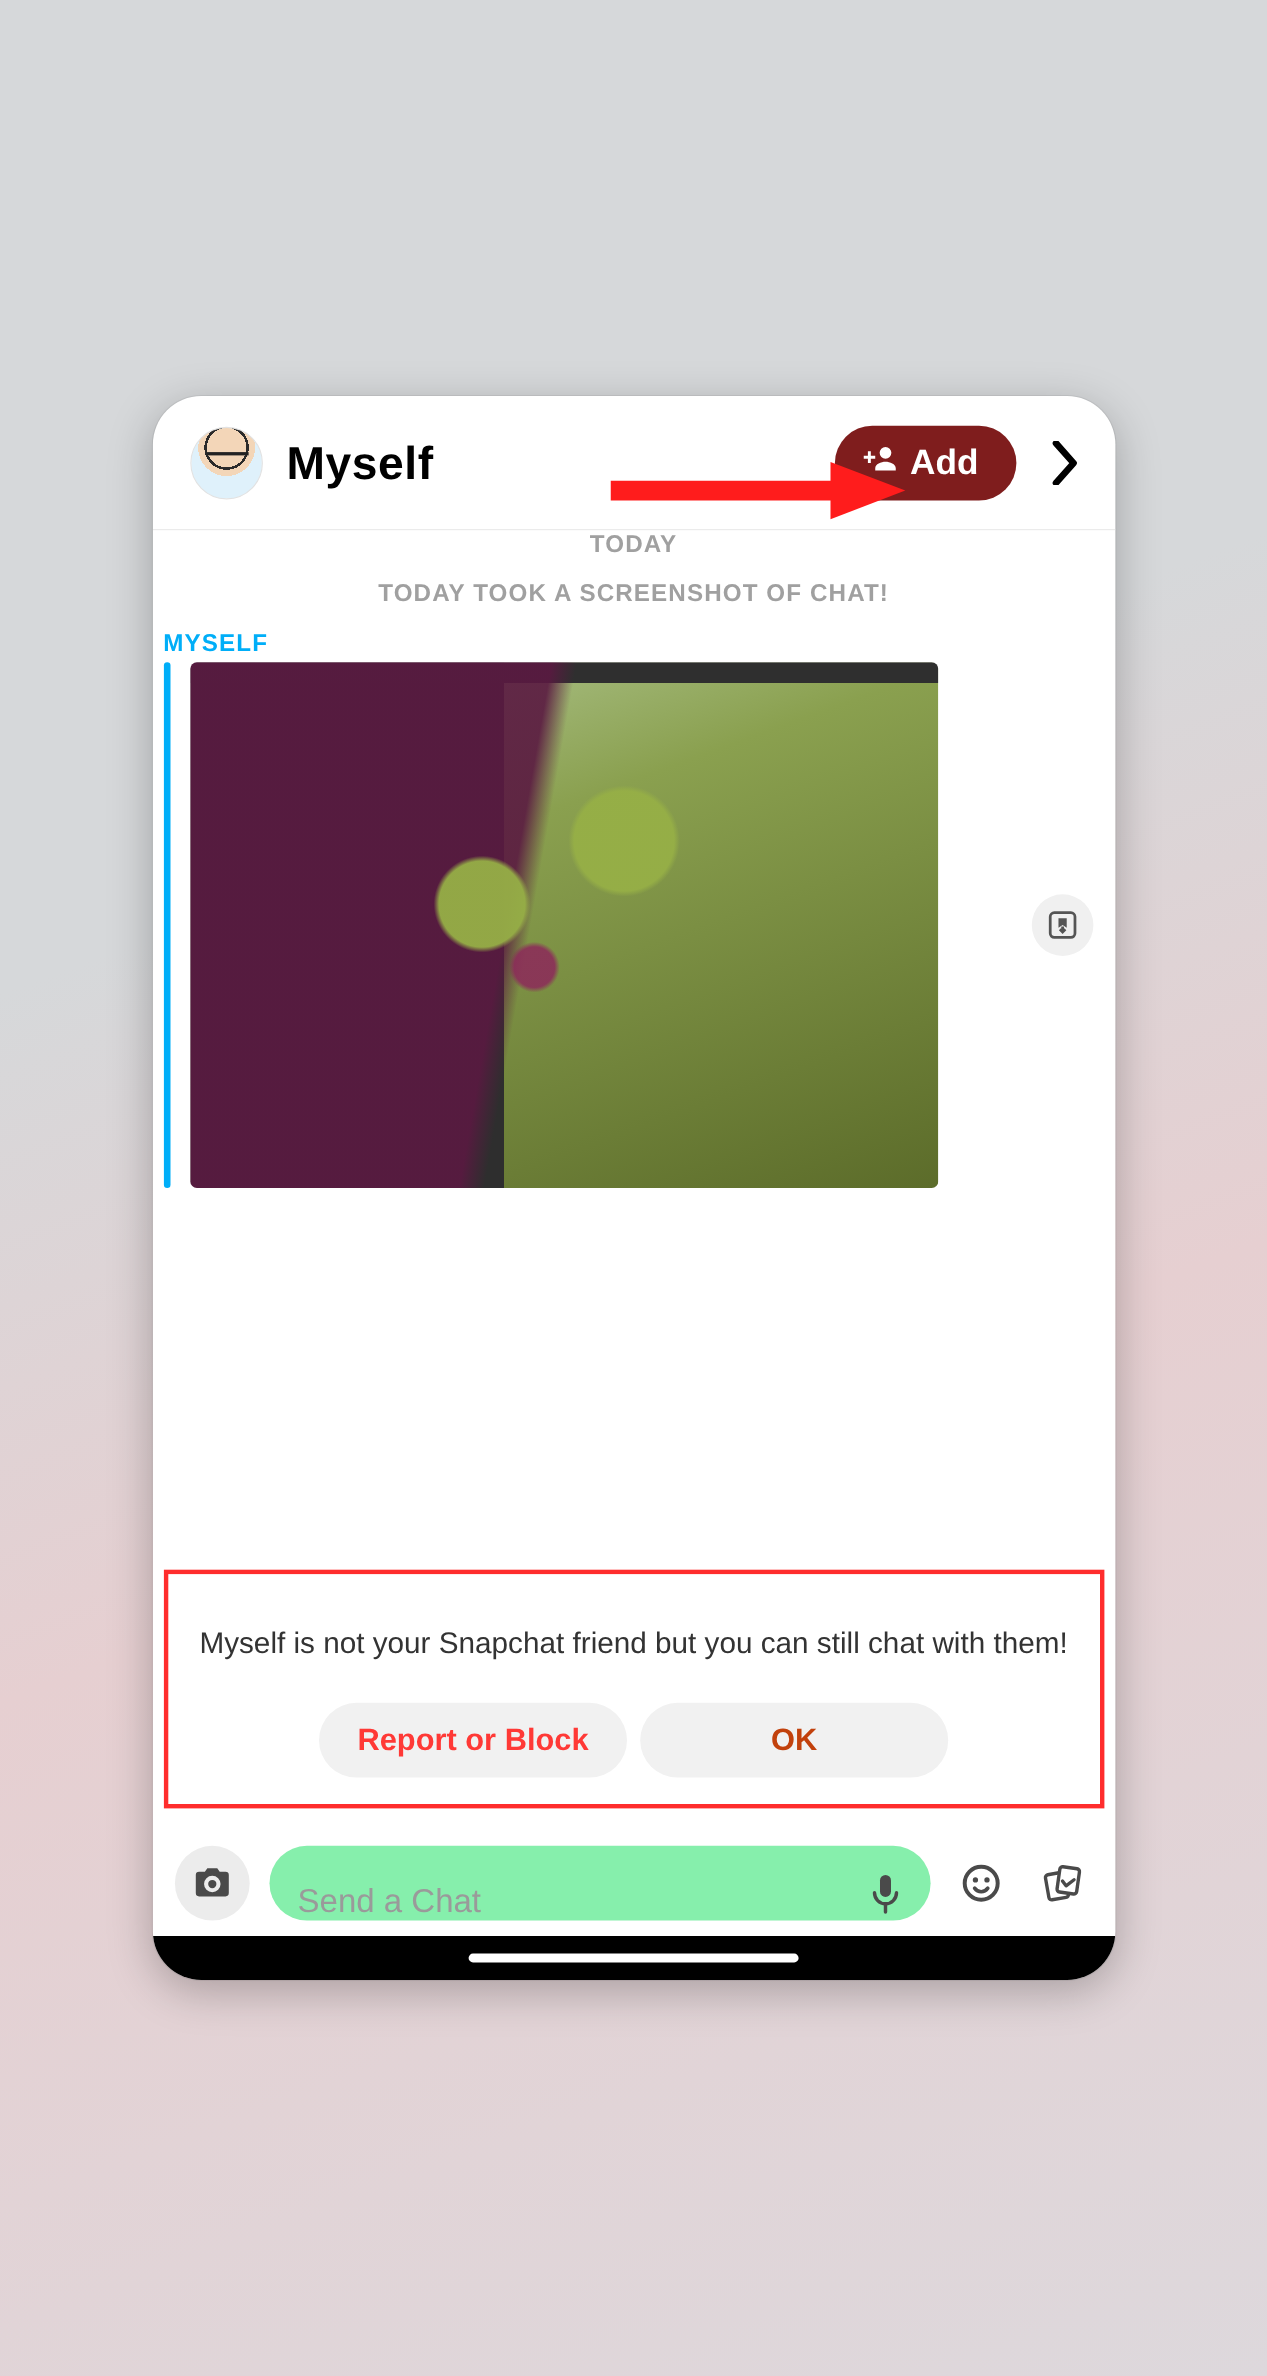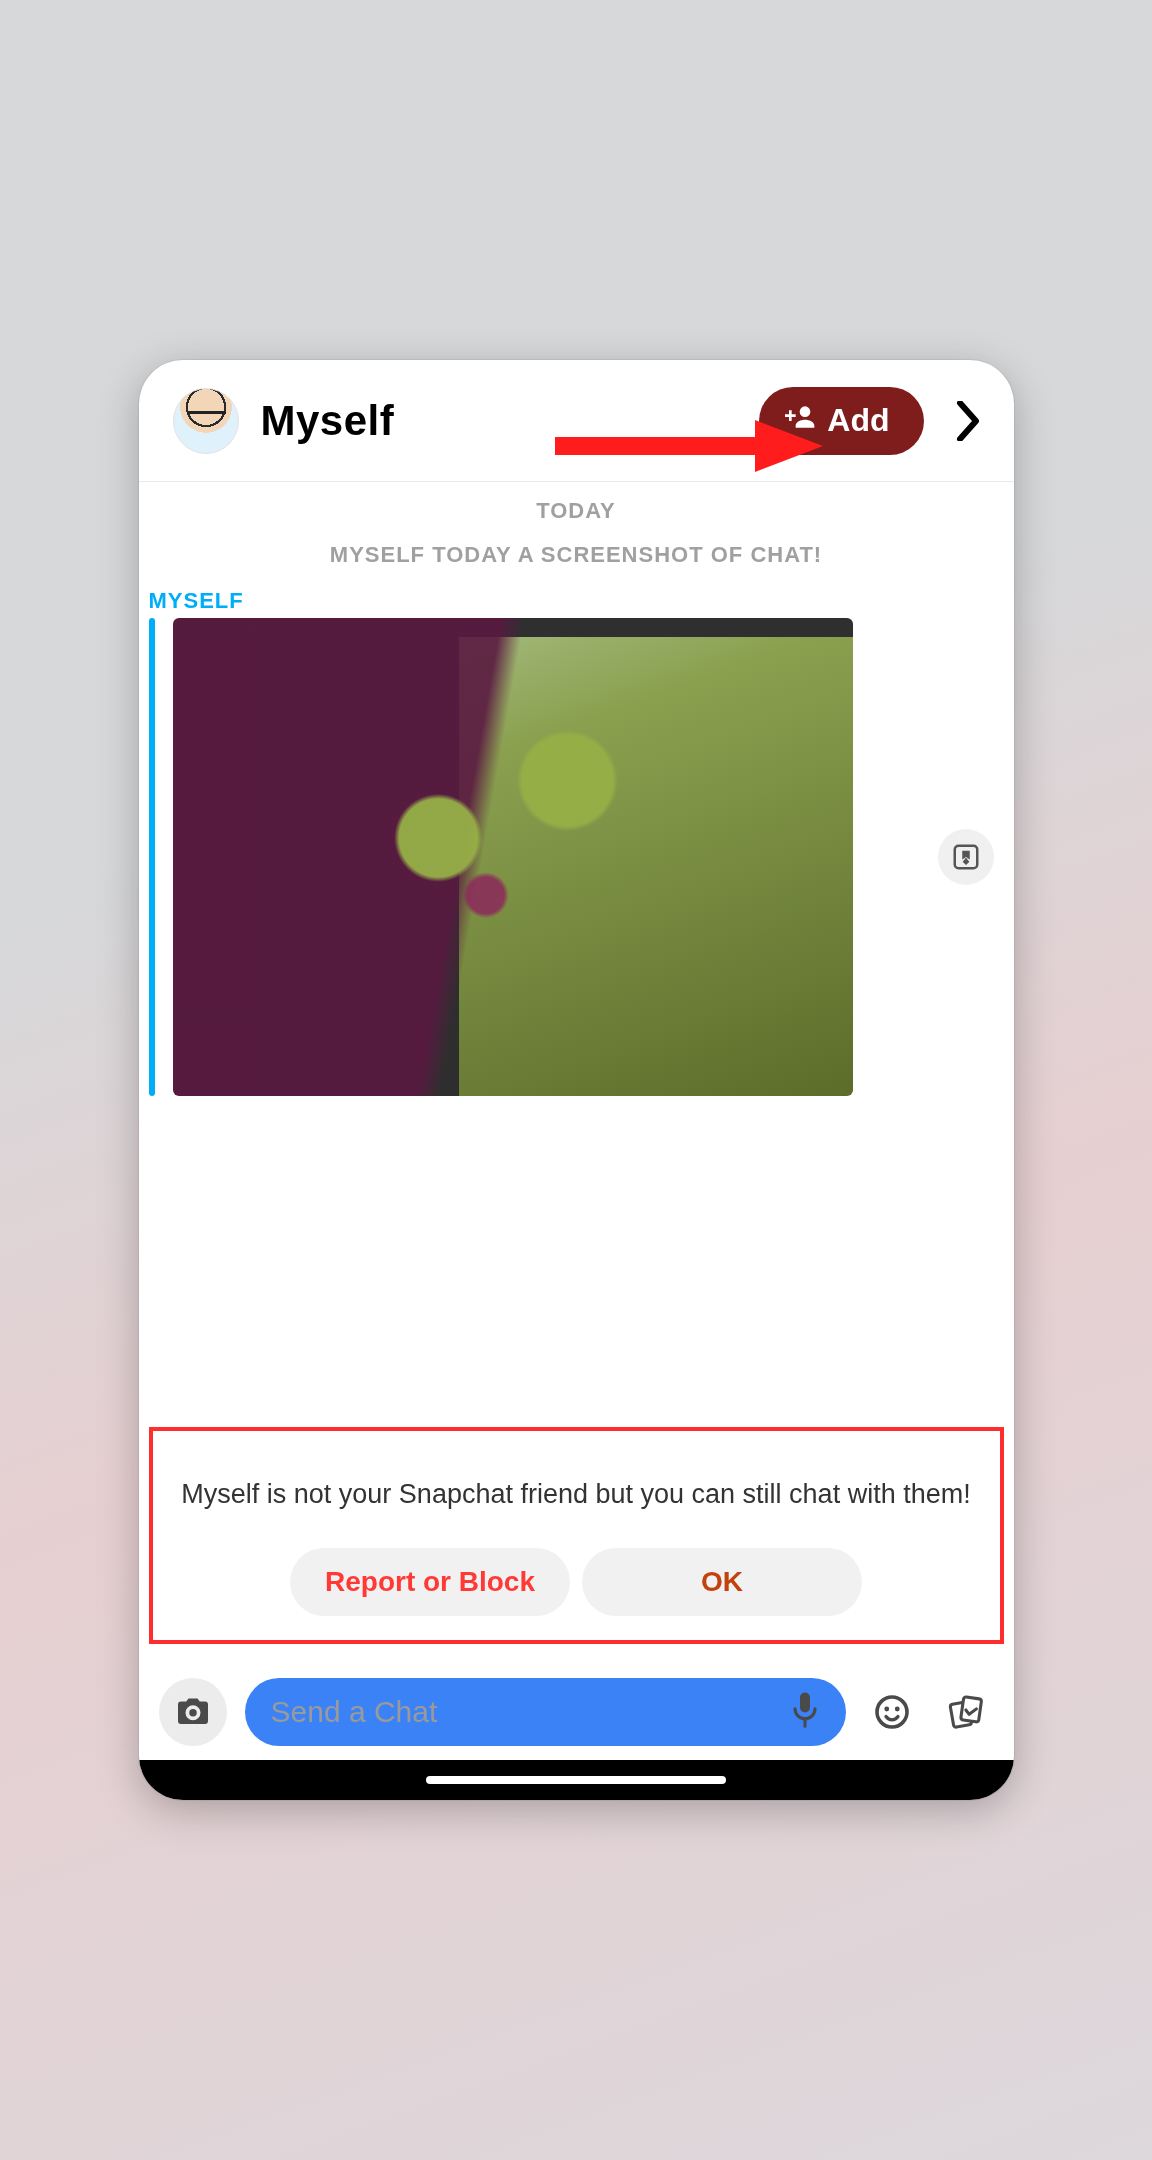--- a/index.html
+++ b/index.html
@@ -91,21 +91,21 @@
   }
 
   
   .chat-meta {
     text-align: center;
     font-size: 22px;
     font-weight: 700;
     letter-spacing: 1px;
     color: #a0a0a0;
   }
-  .meta-today { margin-top: 16px; }
+  .meta-today { margin-top: 0; }
   .meta-screenshot { margin-top: 18px; }
   .sender-label {
     margin: 20px 0 4px 10px;
     font-size: 22px;
     font-weight: 800;
     color: #00aef8;
     letter-spacing: 1px;
   }
 
   
@@ -199,23 +199,23 @@
     border-radius: 50%;
     background: #ececec;
     display:flex;align-items:center;justify-content:center;
     cursor:pointer;
   }
   .round-icon svg, .bare-icon svg { width: 36px; height: 36px; }
   .chat-input {
     flex: 1;
     height: 68px;
     border-radius: 34px;
-    background: #3b82f6;
-    display: flex;
-    align-items: center;
+    background: #86efac;
+    display: flex;
+    align-items: flex-end;
     padding: 0 26px;
   }
   .chat-input input {
     flex: 1;
     border: none;
     background: transparent;
     font-size: 30px;
     color: #333;
     outline: none;
   }
@@ -259,21 +259,21 @@
         </svg>
     </div>
   </div>
 
   <svg class="arrow-overlay" viewBox="0 0 270 60">
     <line x1="0" y1="30" x2="210" y2="30" stroke="#ff1c1c" stroke-width="18"></line>
     <polygon points="200,4 268,30 200,56" fill="#ff1c1c"></polygon>
   </svg>
 
   <div class="chat-meta meta-today">TODAY</div>
-  <div class="chat-meta meta-screenshot">MYSELF TODAY A SCREENSHOT OF CHAT!</div>
+  <div class="chat-meta meta-screenshot">TODAY TOOK A SCREENSHOT OF CHAT!</div>
 
   <div class="sender-label">MYSELF</div>
 
   <div class="msg-row">
     <div class="msg-bar"></div>
     <div class="msg-img"></div>
     <div class="save-icon">
       <svg viewBox="0 0 24 24">
         <rect x="3" y="3" width="18" height="18" rx="3"></rect>
         <path d="M9 7h6v7l-3-2-3 2Z" fill="#555" stroke="none"></path>

